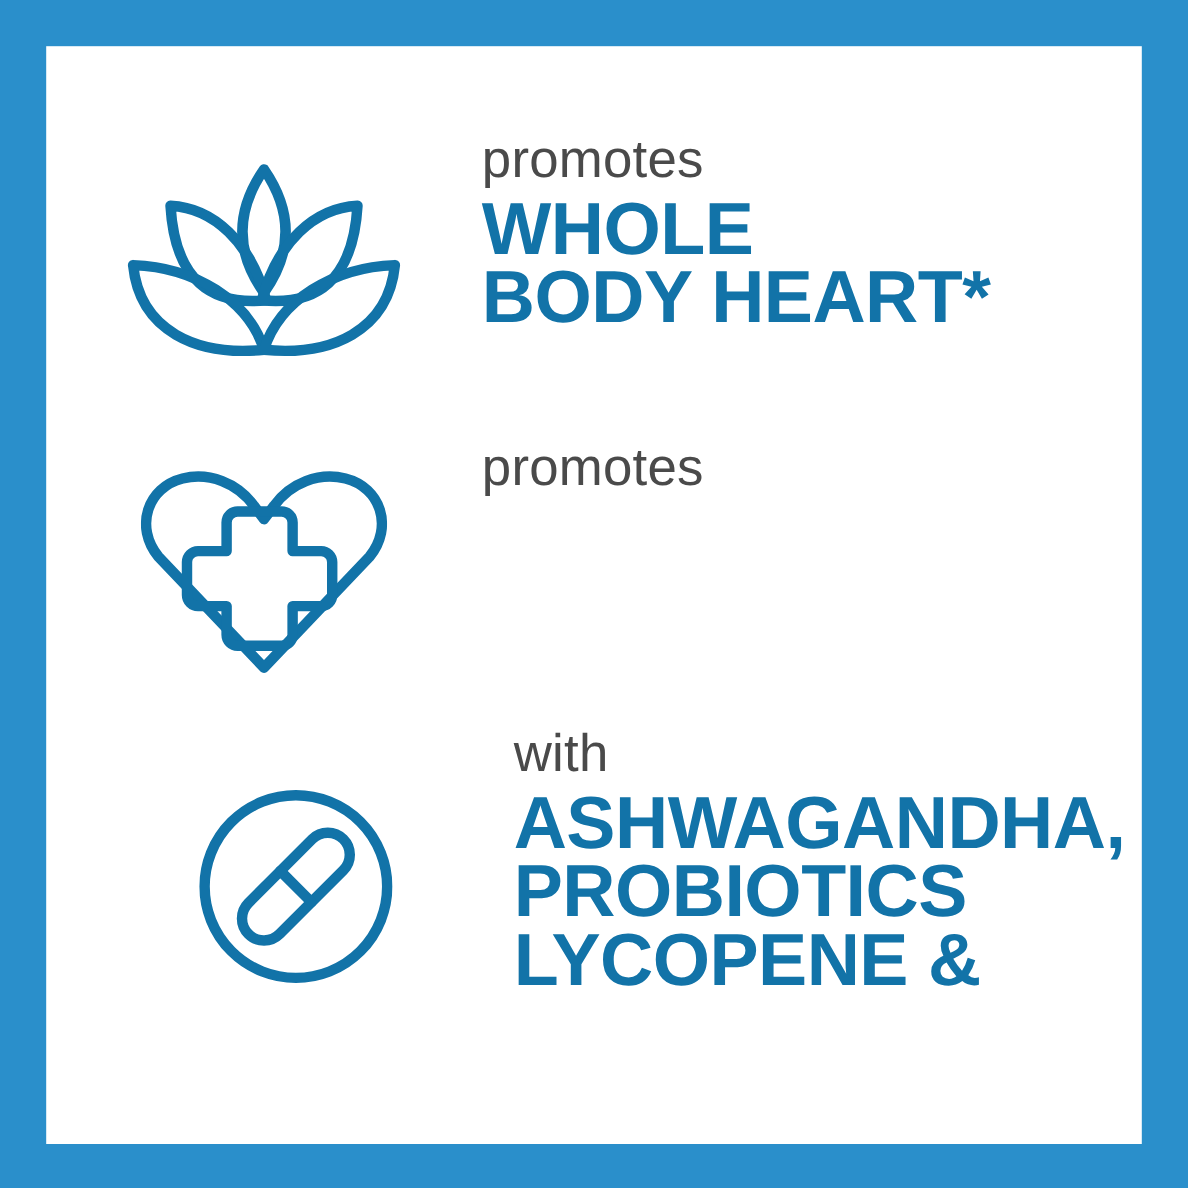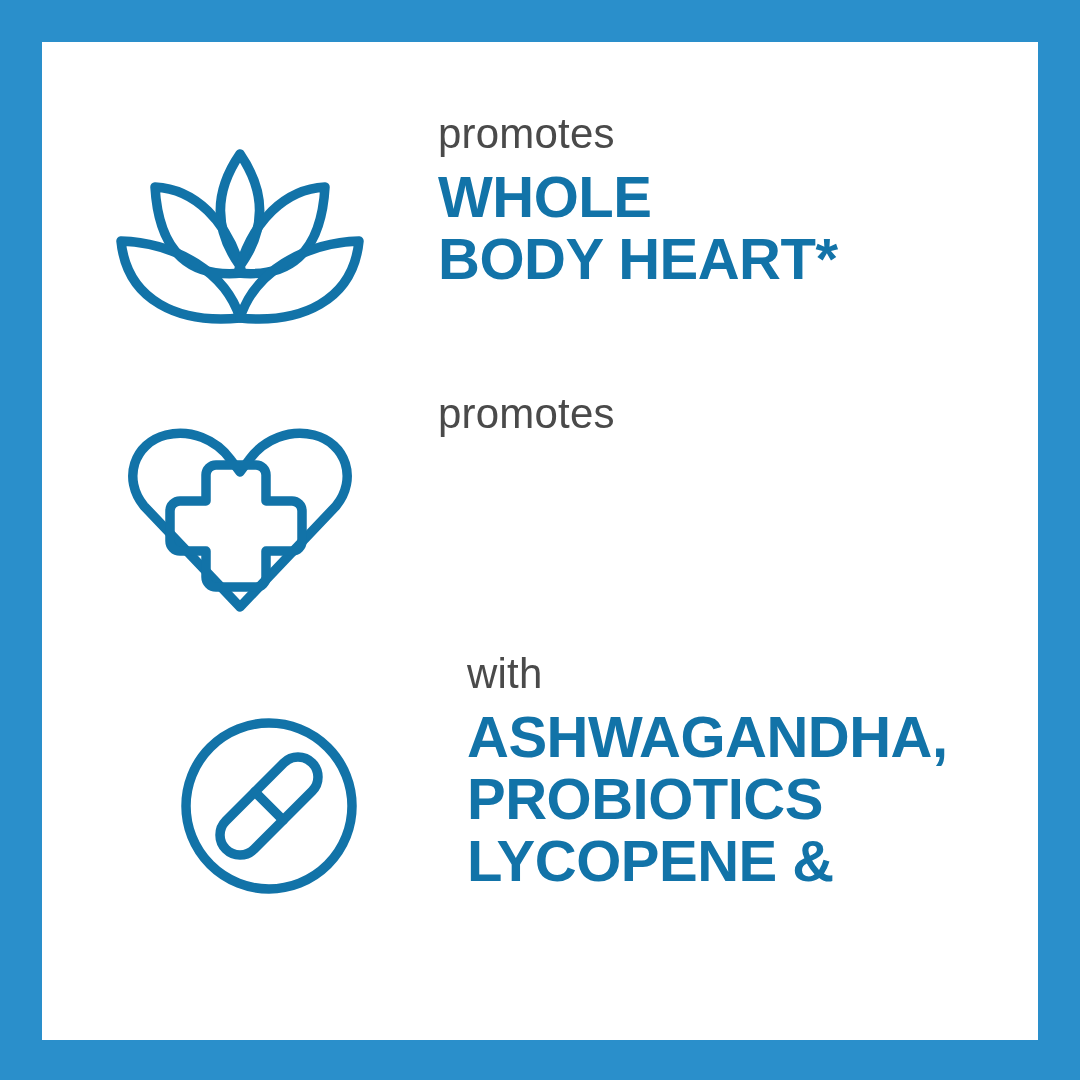--- a/index.html
+++ b/index.html
@@ -60,32 +60,32 @@
     display: block;
   }
 
   .text-cell {
     flex: 1 1 auto;
     padding-left: 0px;
   }
 
   .eyebrow {
     font-family: "Liberation Sans", sans-serif;
-    font-size: 42px;
+    font-size: 48px;
     font-weight: 400;
     color: #4a4a4a;
     letter-spacing: 0.2px;
     line-height: 44px;
-    margin: 0 0 10px 0;
+    margin: 12px 0 10px 0;
     white-space: nowrap;
   }
 
   .headline {
     font-family: "Liberation Sans", sans-serif;
-    font-size: 58px;
+    font-size: 67px;
     font-weight: 700;
     color: #1273a8;
     letter-spacing: -0.5px;
     line-height: 62px;
     margin: 0;
   }
 
   .headline .hl-line {
     display: block;
     white-space: nowrap;

